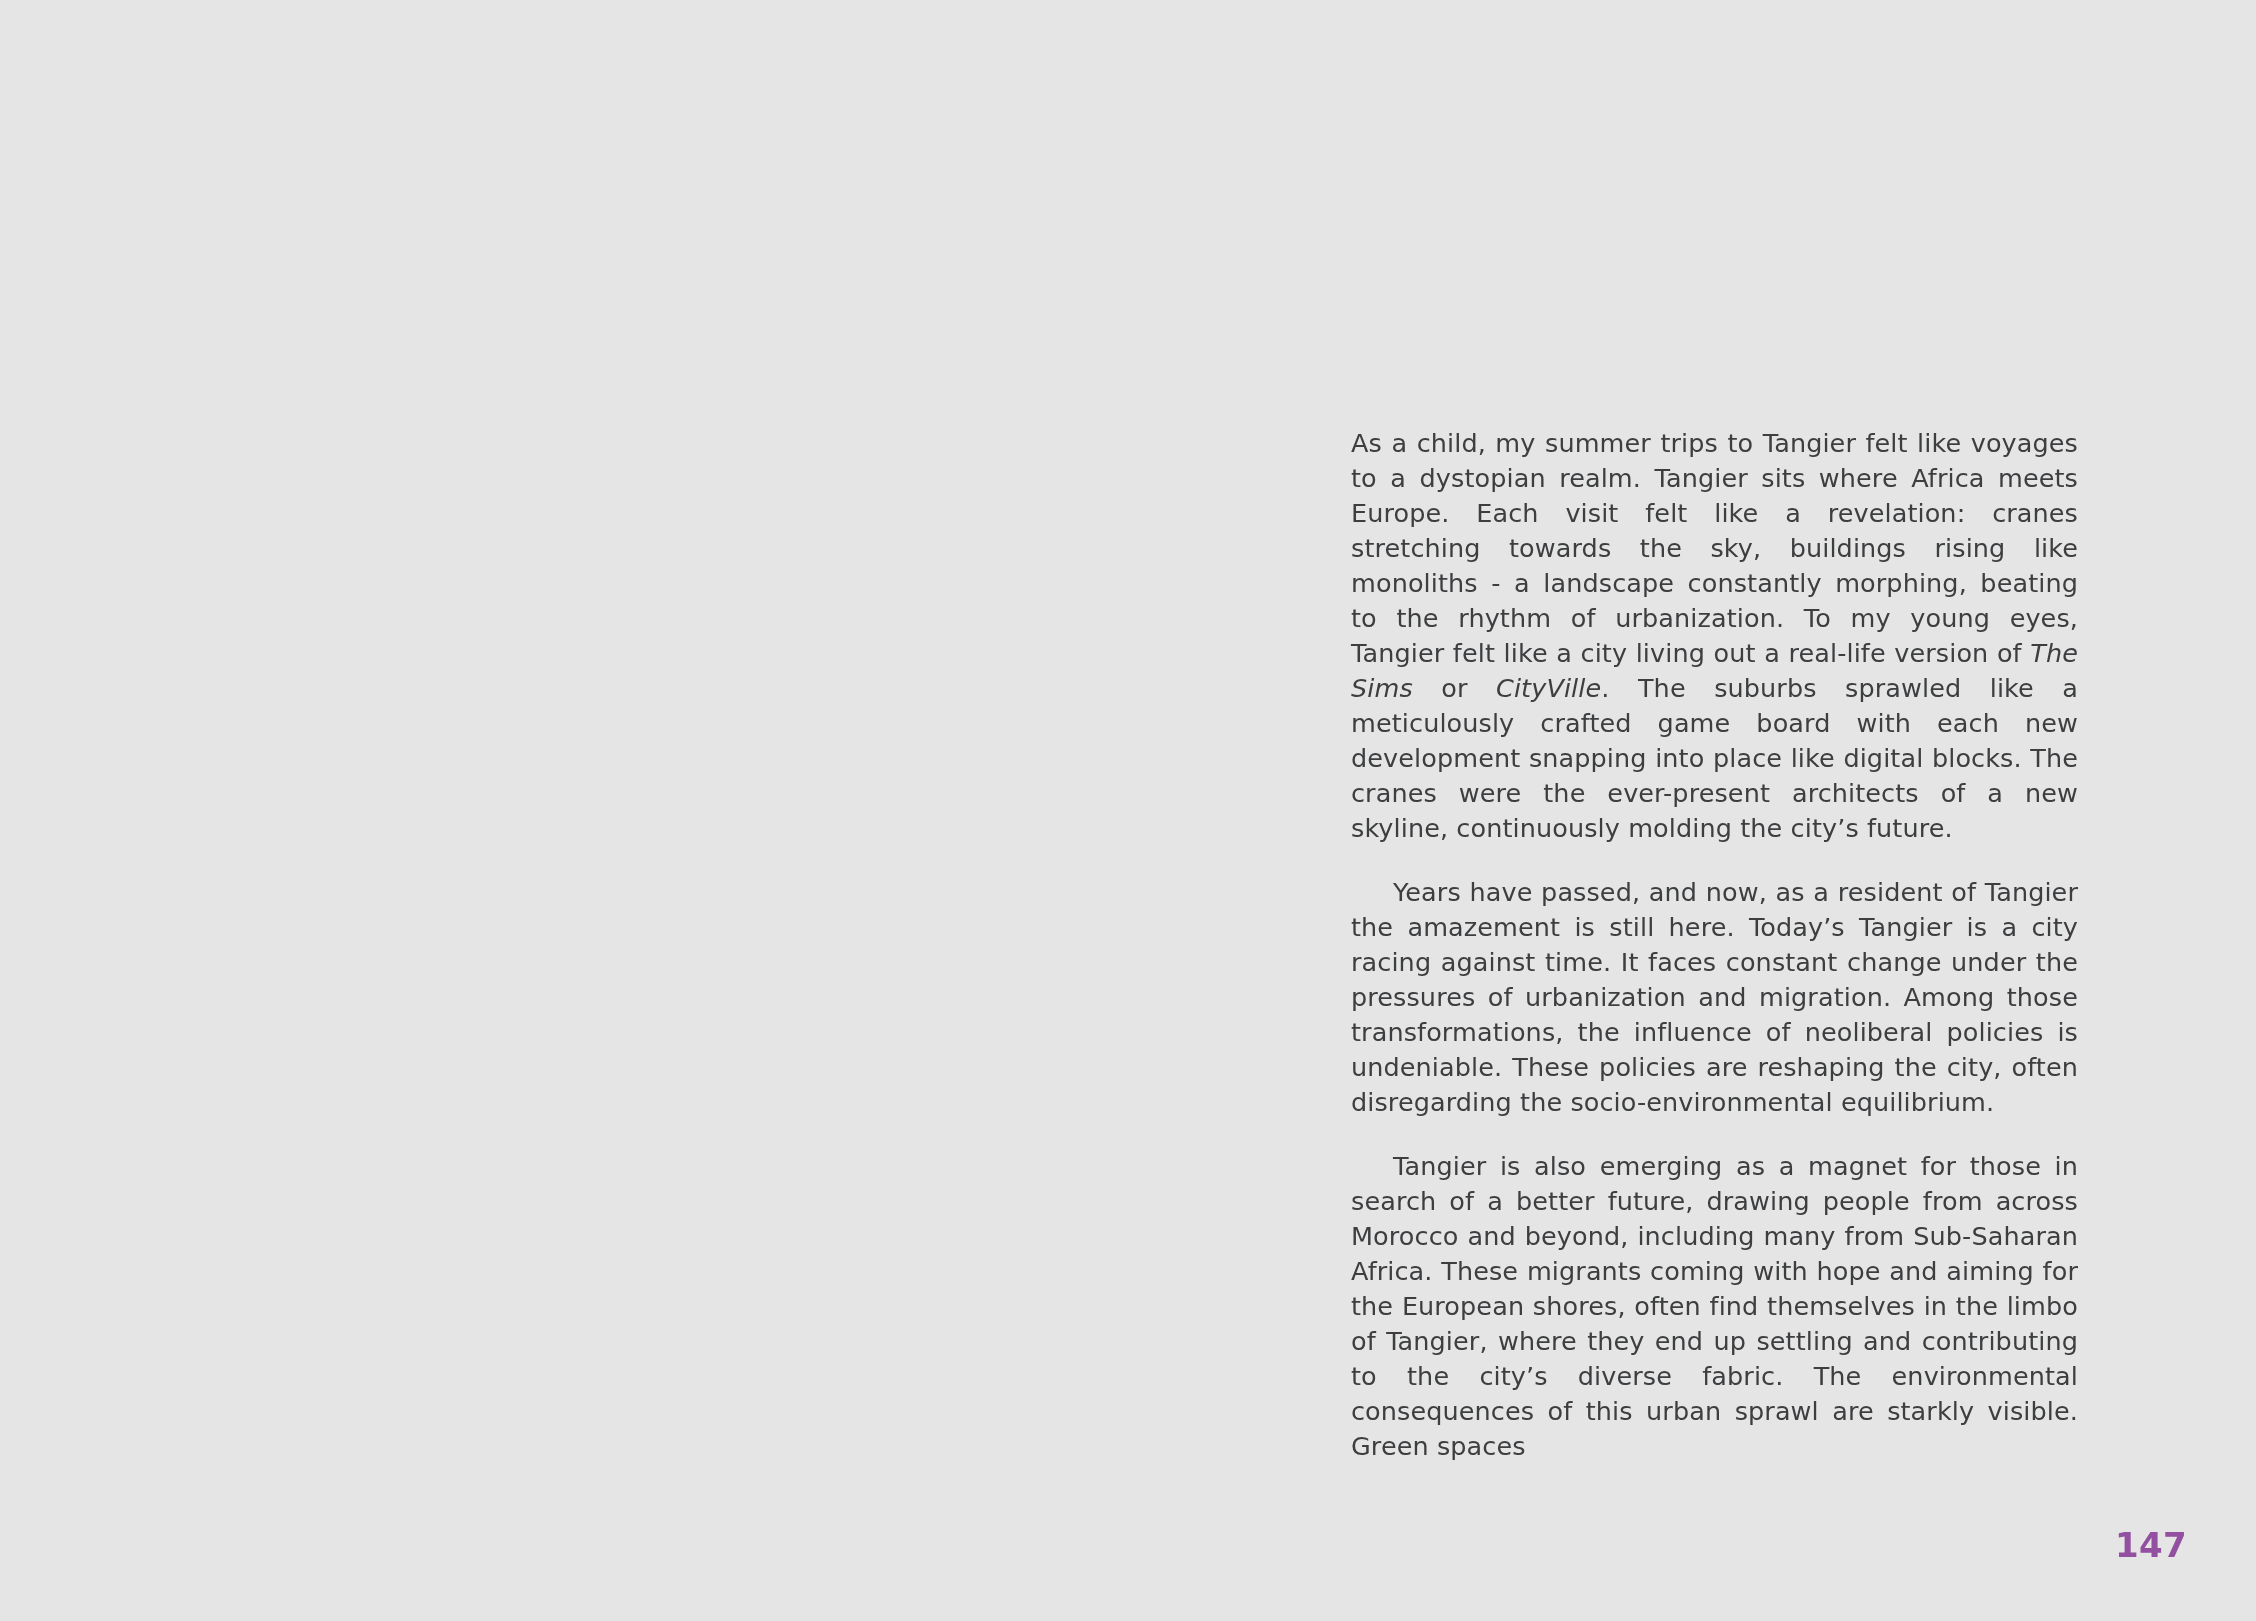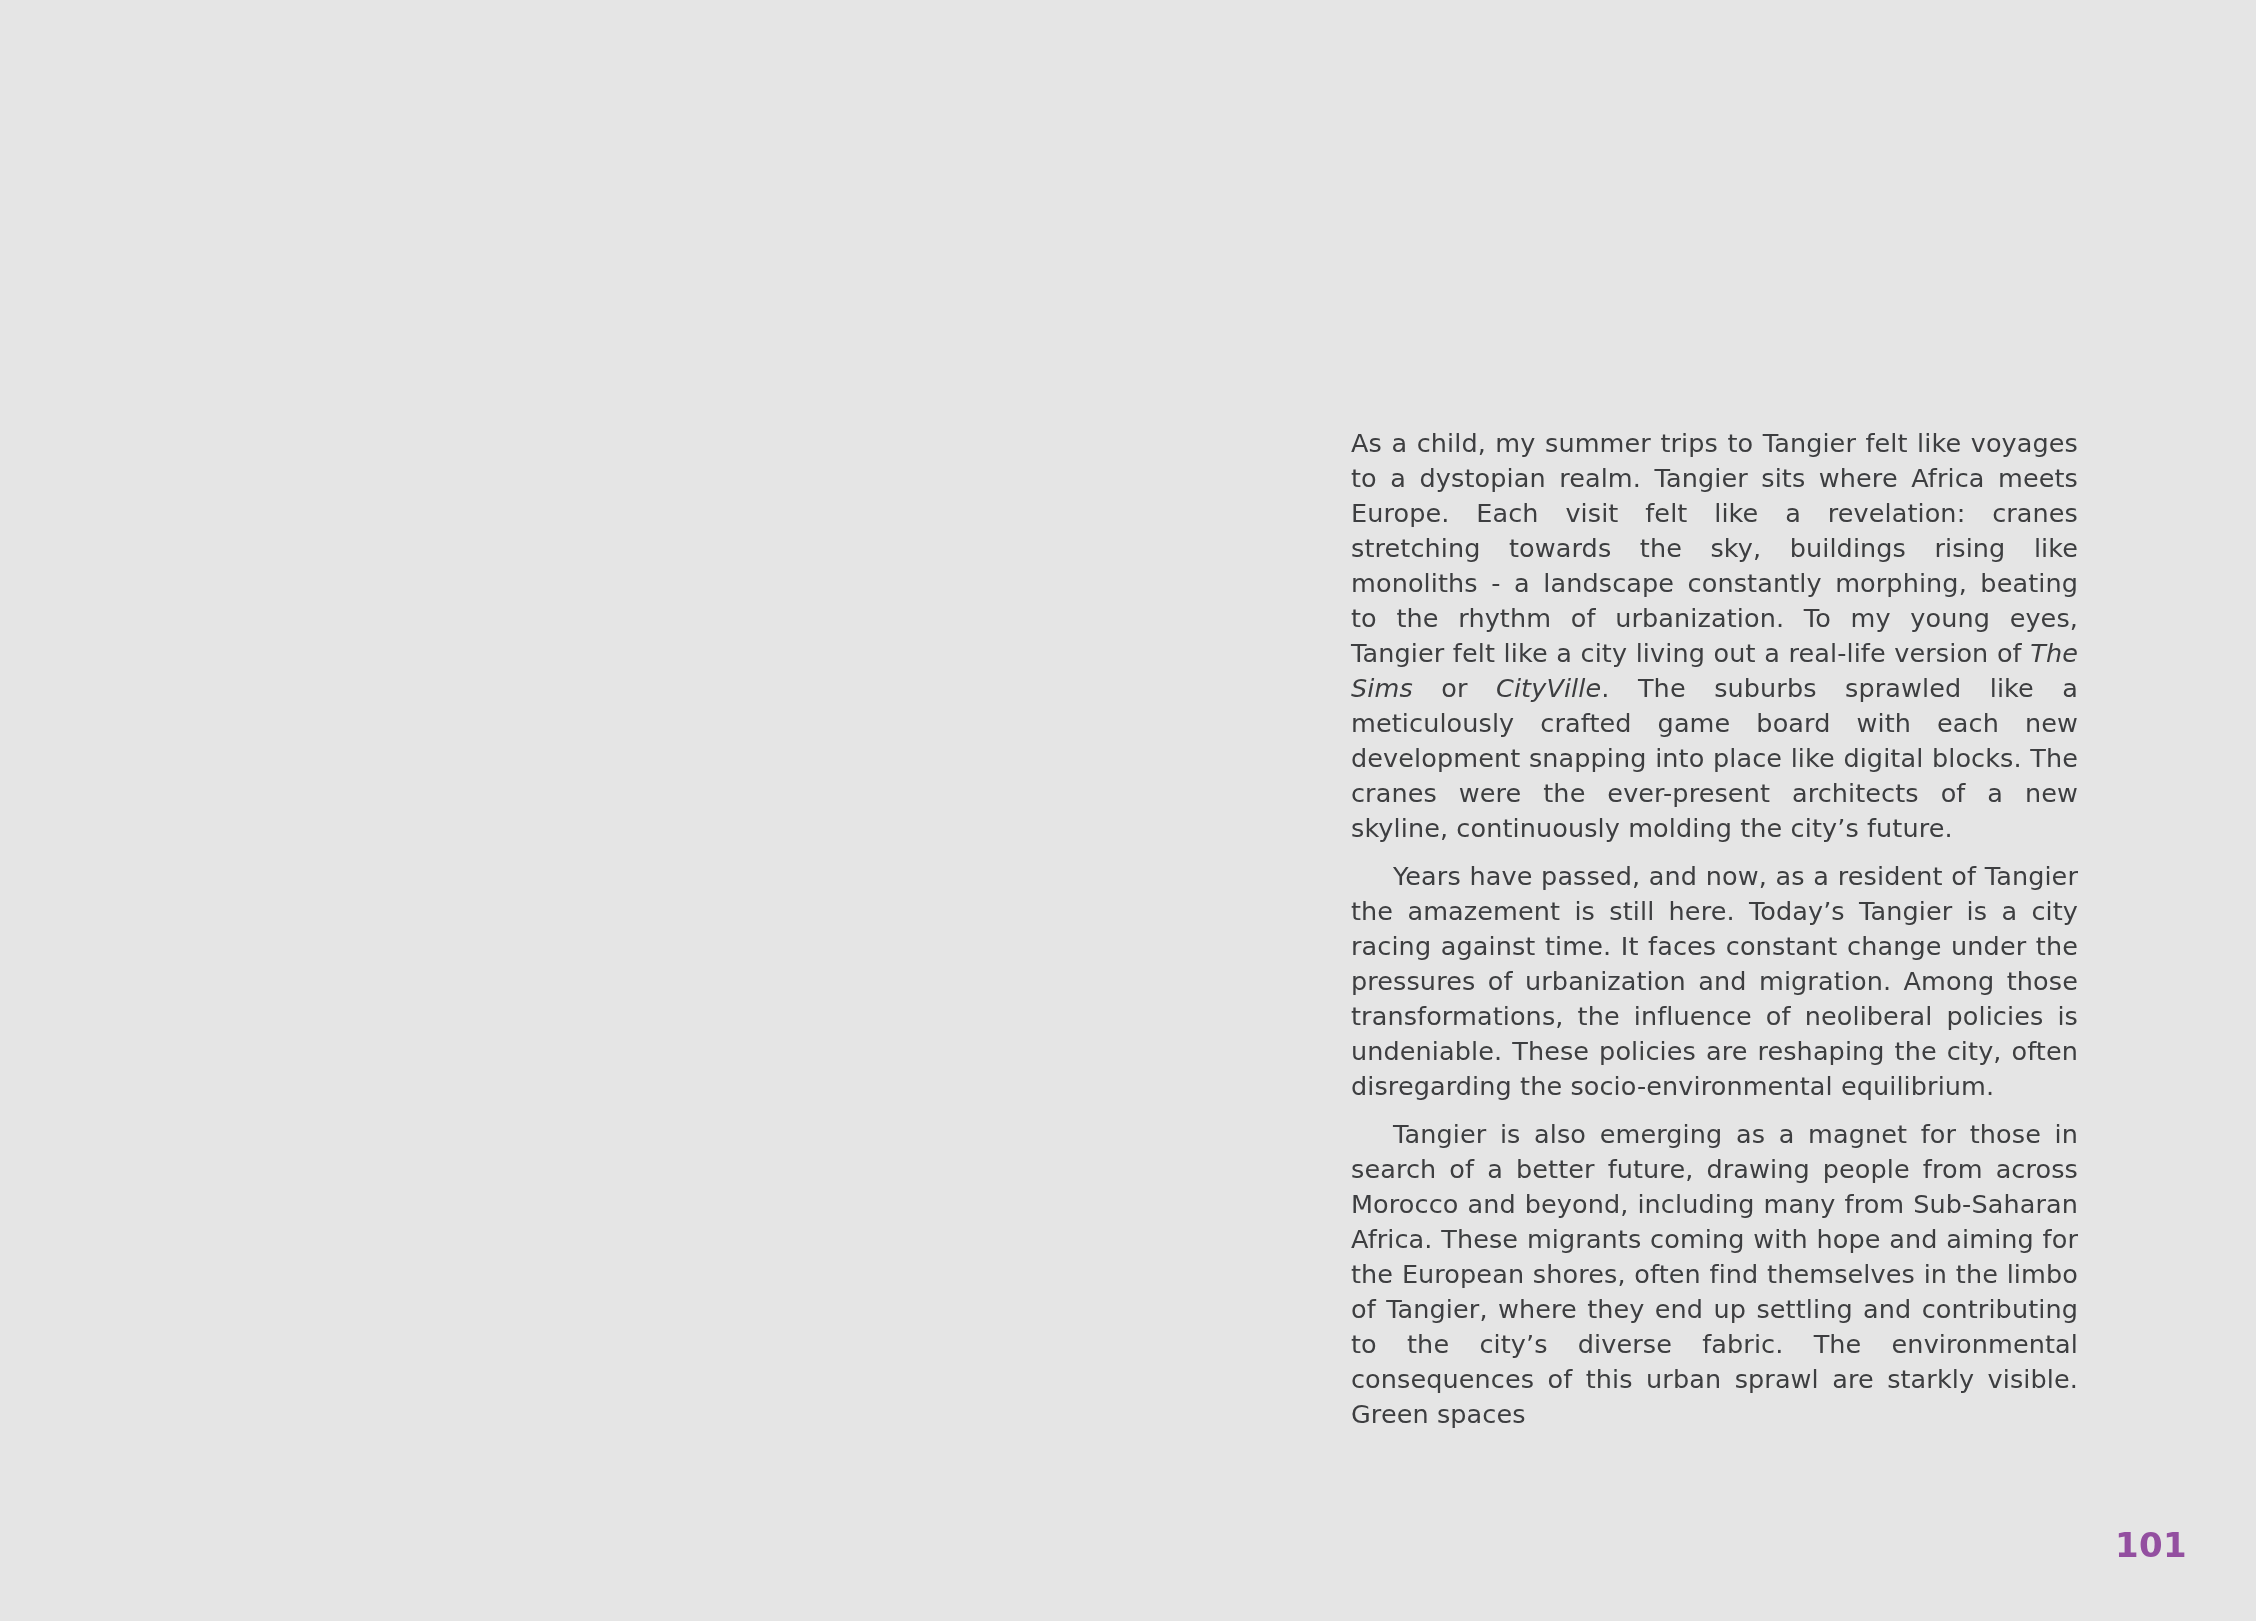--- a/index.html
+++ b/index.html
@@ -27,21 +27,21 @@
     font-size: 25.5px;
     line-height: 35px;
     letter-spacing: 0.1px;
     text-align: justify;
     color: #3d3e40;
   }
   .text-column p {
     margin: 0;
   }
   .text-column p + p {
-    margin-top: 13px;
+    margin-top: 29px;
   }
   .text-column p.indent {
     text-indent: 42px;
   }
   .seg-italic {
     font-style: italic;
   }
   .page-number {
     position: absolute;
     left: 2115px;
@@ -55,15 +55,15 @@
 </style>
 </head>
 <body>
 
 <div class="page" style="background: #e5e5e5;">
   <div class="text-column" id="text-column" style="color: rgb(61, 62, 64);">
       <p><span>As a child, my summer trips to Tangier felt like voyages to a dystopian realm. Tangier sits where Africa meets Europe. Each visit felt like a revelation: cranes stretching towards the sky, buildings rising like monoliths - a landscape constantly morphing, beating to the rhythm of urbanization. To my young eyes, Tangier felt like a city living out a real-life version of </span><span class="seg-italic">The Sims</span><span> or </span><span class="seg-italic">CityVille</span><span>. The suburbs sprawled like a meticulously crafted game board with each new development snapping into place like digital blocks. The cranes were the ever-present architects of a new skyline, continuously molding the city’s future.</span></p>
       <p class="indent"><span>Years have passed, and now, as a resident of Tangier the amazement is still here. Today’s Tangier is a city racing against time. It faces constant change under the pressures of urbanization and migration. Among those transformations, the influence of neoliberal policies is undeniable. These policies are reshaping the city, often disregarding the socio-environmental equilibrium.</span></p>
       <p class="indent"><span>Tangier is also emerging as a magnet for those in search of a better future, drawing people from across Morocco and beyond, including many from Sub-Saharan Africa. These migrants coming with hope and aiming for the European shores, often find themselves in the limbo of Tangier, where they end up settling and contributing to the city’s diverse fabric. The environmental consequences of this urban sprawl are starkly visible. Green spaces</span></p>
     </div>
-  <div class="page-number" style="color: rgb(147, 79, 160);">101</div>
+  <div class="page-number" style="color: rgb(147, 79, 160);">147</div>
 </div>
 
 
 </body></html>

